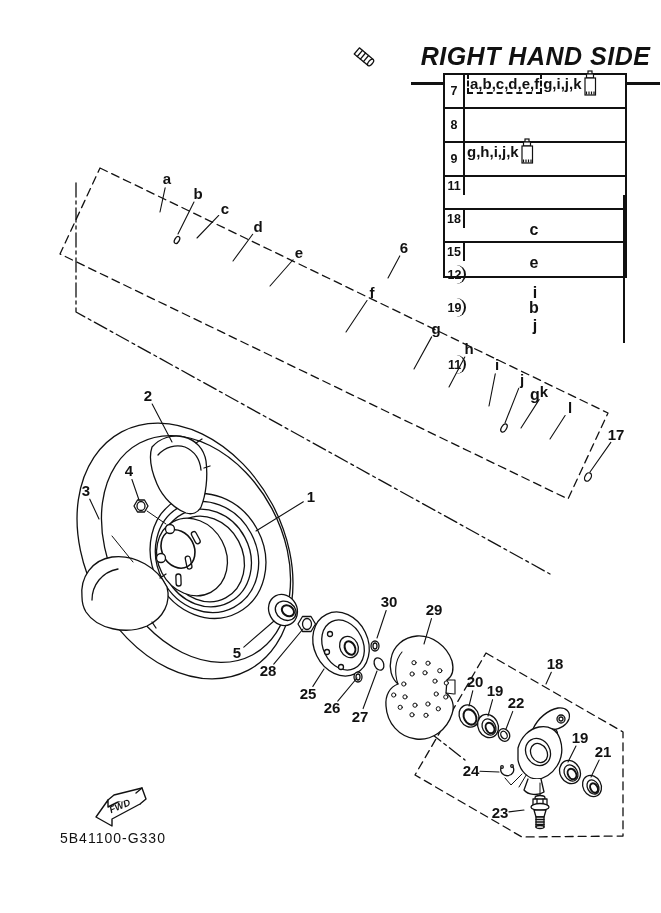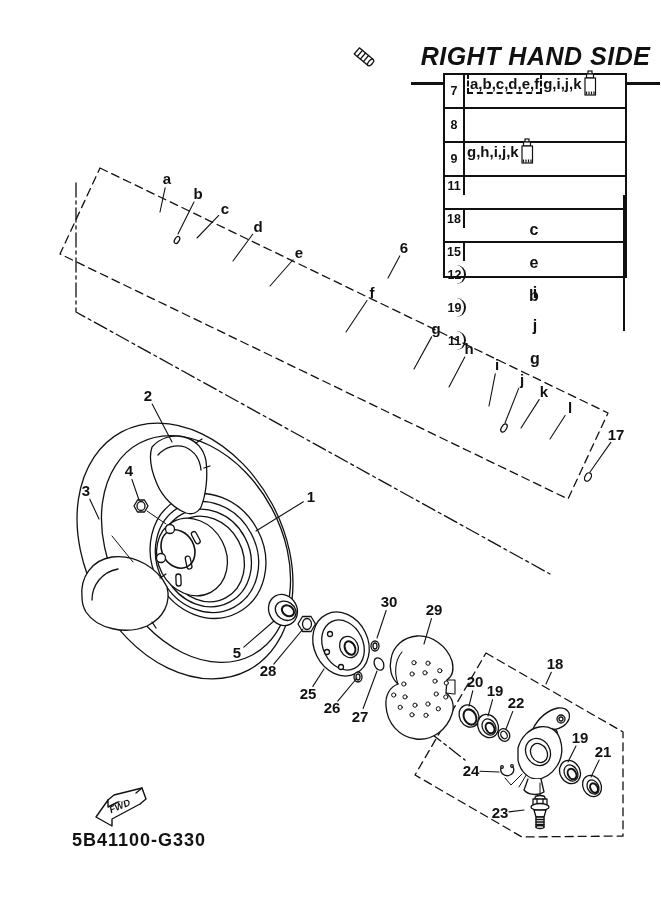--- a/index.html
+++ b/index.html
@@ -8,34 +8,34 @@
   #stage{position:absolute;left:0;top:0;width:661px;height:913px;}
   svg text{font-family:"Liberation Sans", sans-serif;}
   
   #title{position:absolute;left:411px;top:42px;width:249px;text-align:center;
          font-style:italic;font-weight:bold;font-size:25px;letter-spacing:.5px;
          border-bottom:3px solid #111;padding-bottom:11px;white-space:nowrap;}
   
   #legend{position:absolute;left:443px;top:73px;width:180px;
           border:2px solid #111;background:#fff;font-weight:bold;}
   .trow{display:flex;align-items:stretch;border-bottom:2px solid #111;height:34px;box-sizing:border-box;}
-  .trow:last-child{border-bottom:none;}
+  .trow:last-child{border-bottom:none;gap:12px;}
   .trow.pair{height:33px;flex-direction:column;}
   .tnum{width:18px;flex:0 0 18px;border-right:2px solid #111;display:flex;align-items:center;
         justify-content:center;font-size:12.5px;}
   .tcontent{flex:1;display:flex;align-items:center;padding:0 1px 16px 2px;gap:1px;font-size:15px;white-space:nowrap;}
   .boxed{border:2px dashed #111;padding:0 1px;line-height:17px;}
   .tval{flex:1;display:flex;align-items:center;justify-content:center;font-size:16px;border-right:2px solid #111;}
   .tval.v1{flex:0 0 70px;}
   .tnum2{width:19px;flex:0 0 19px;border-right:2px solid #111;display:flex;align-items:center;
          justify-content:center;font-size:12.5px;border-radius:10px;}
   .tval.v2{border-right:none;}
   .tube{flex:0 0 auto;}
   
-  #partcode{position:absolute;left:72px;top:830px;font-size:18px;font-weight:bold;letter-spacing:1px;}
+  #partcode{position:absolute;left:60px;top:830px;font-size:14px;font-weight:normal;letter-spacing:1px;}
 </style>
 </head>
 <body>
 
 <div id="stage">
 
 <svg id="art" width="661" height="913" viewBox="0 0 661 913" fill="none" stroke="#111" stroke-width="1.3" stroke-linejoin="round" stroke-linecap="round">
 
   <polygon points="100,168 608,413 568,499 60,254" stroke-dasharray="8 5"></polygon>
 

